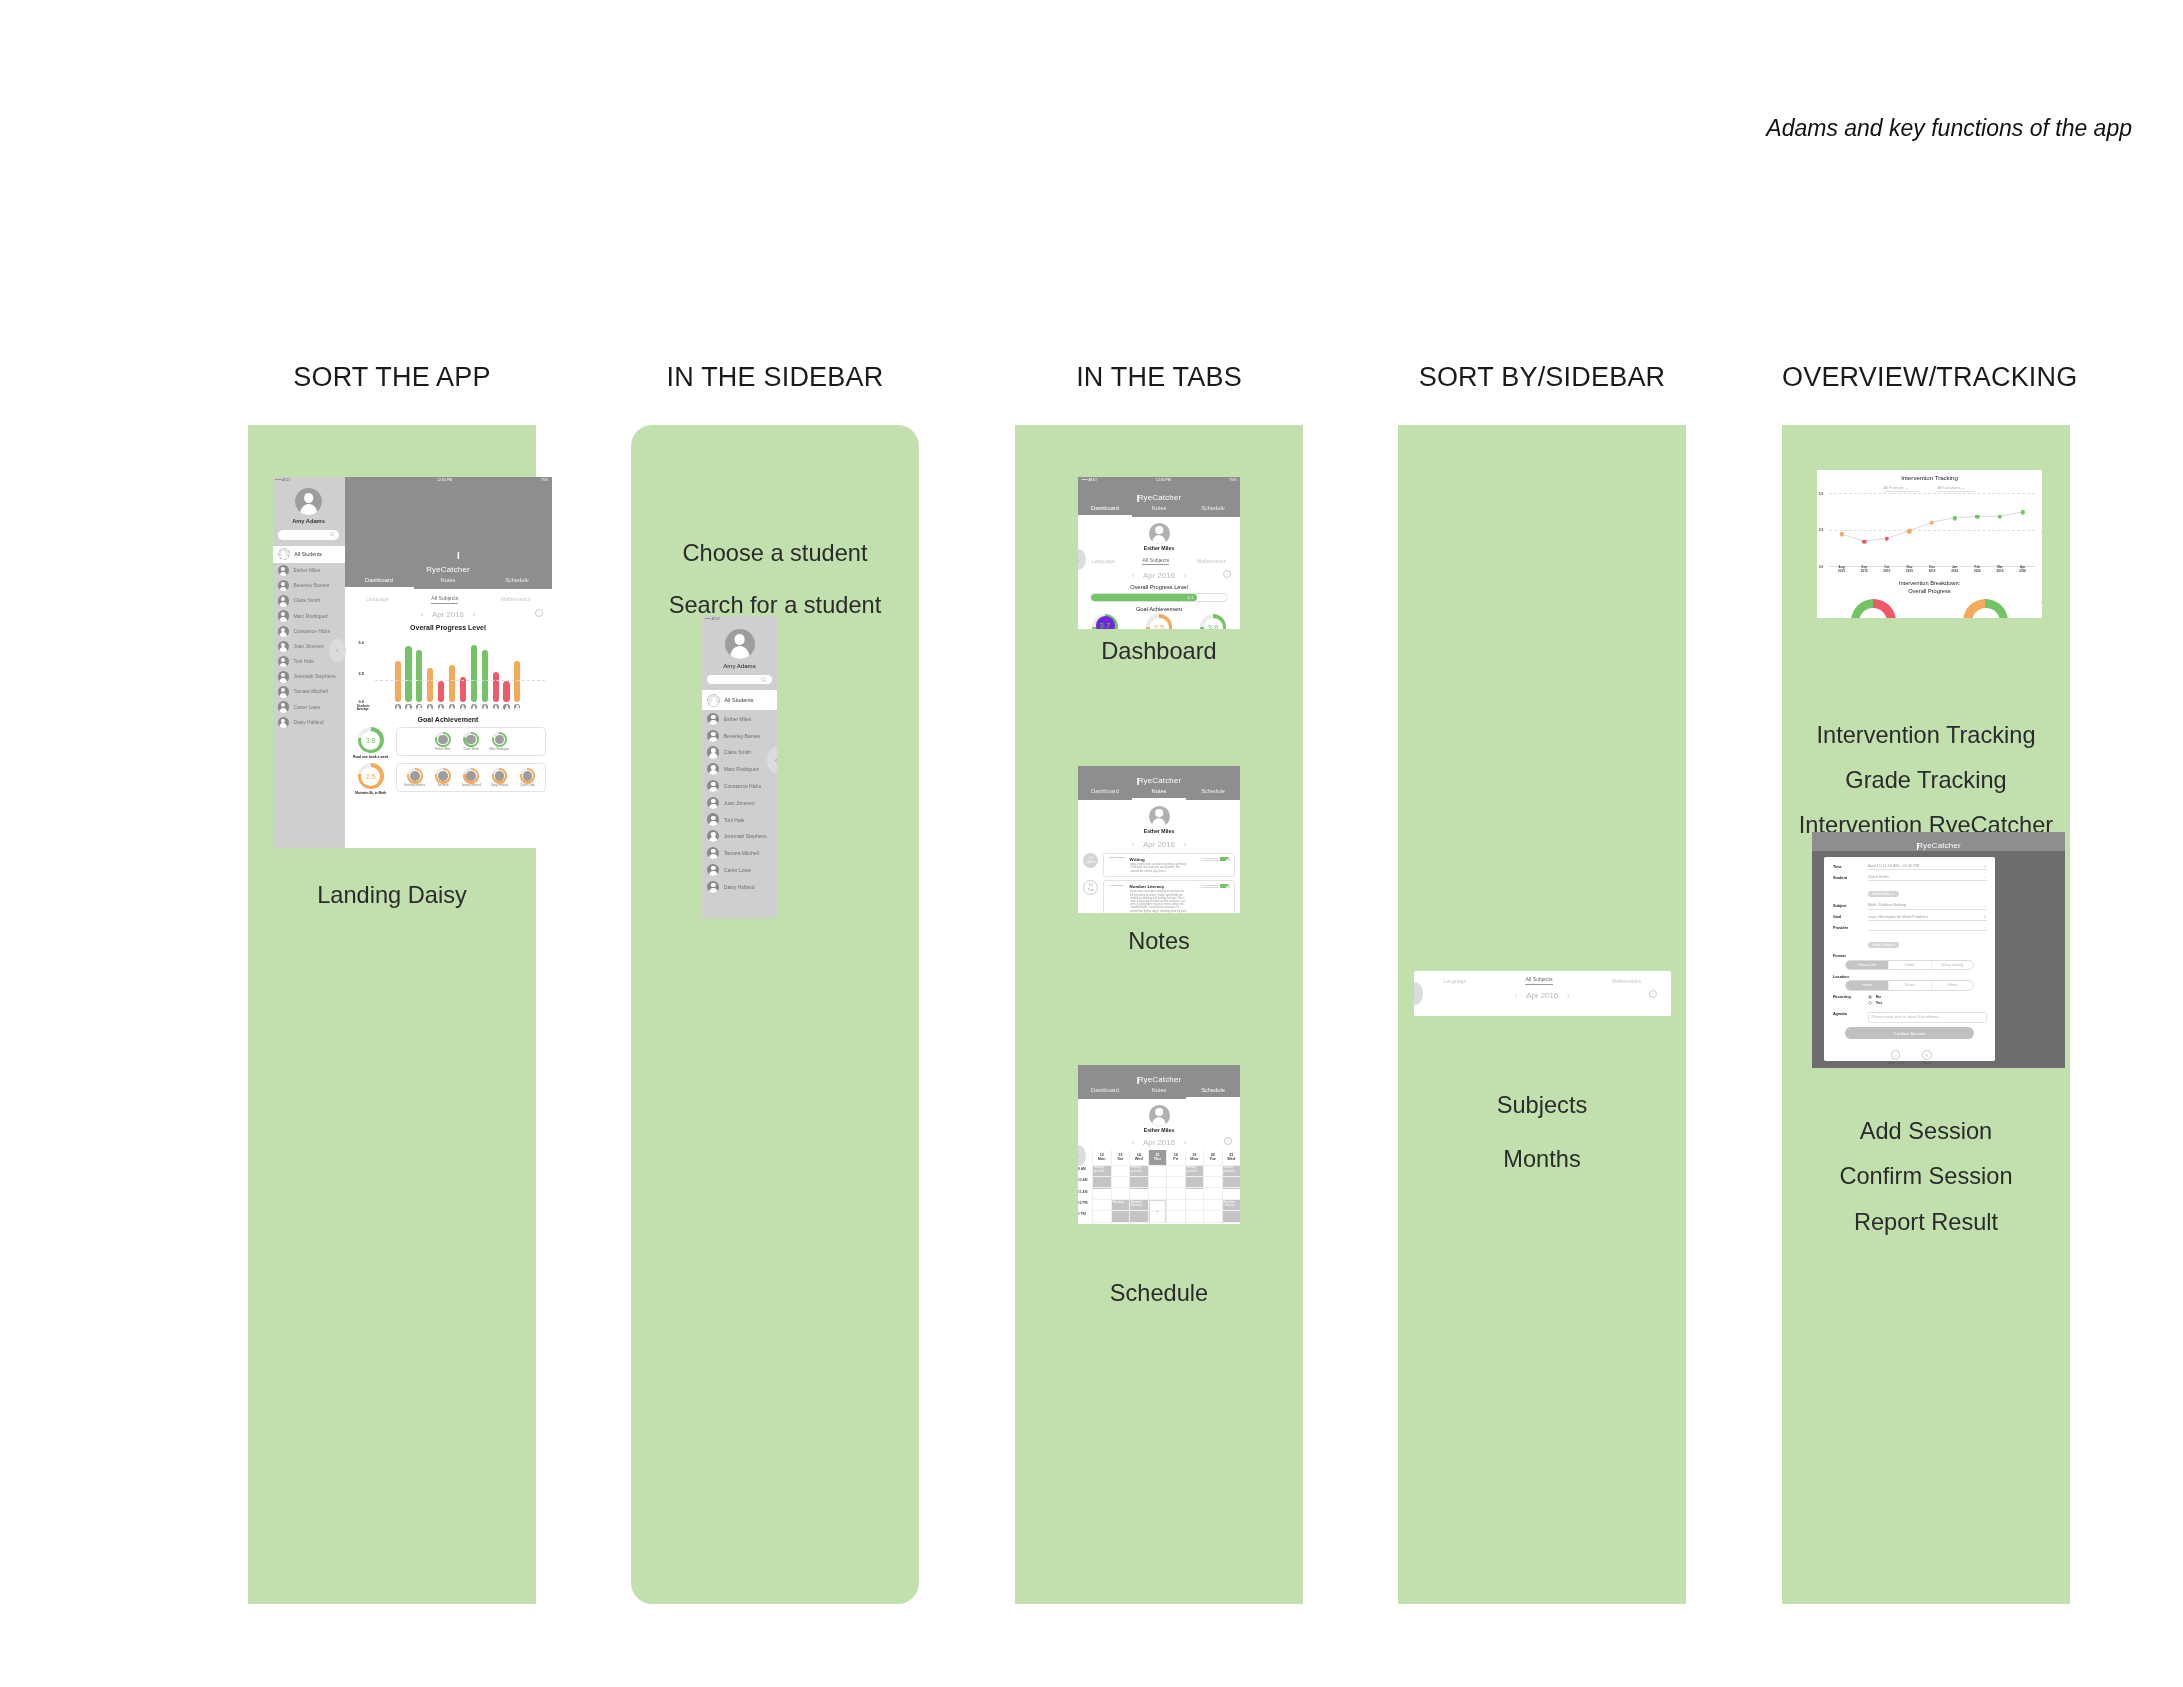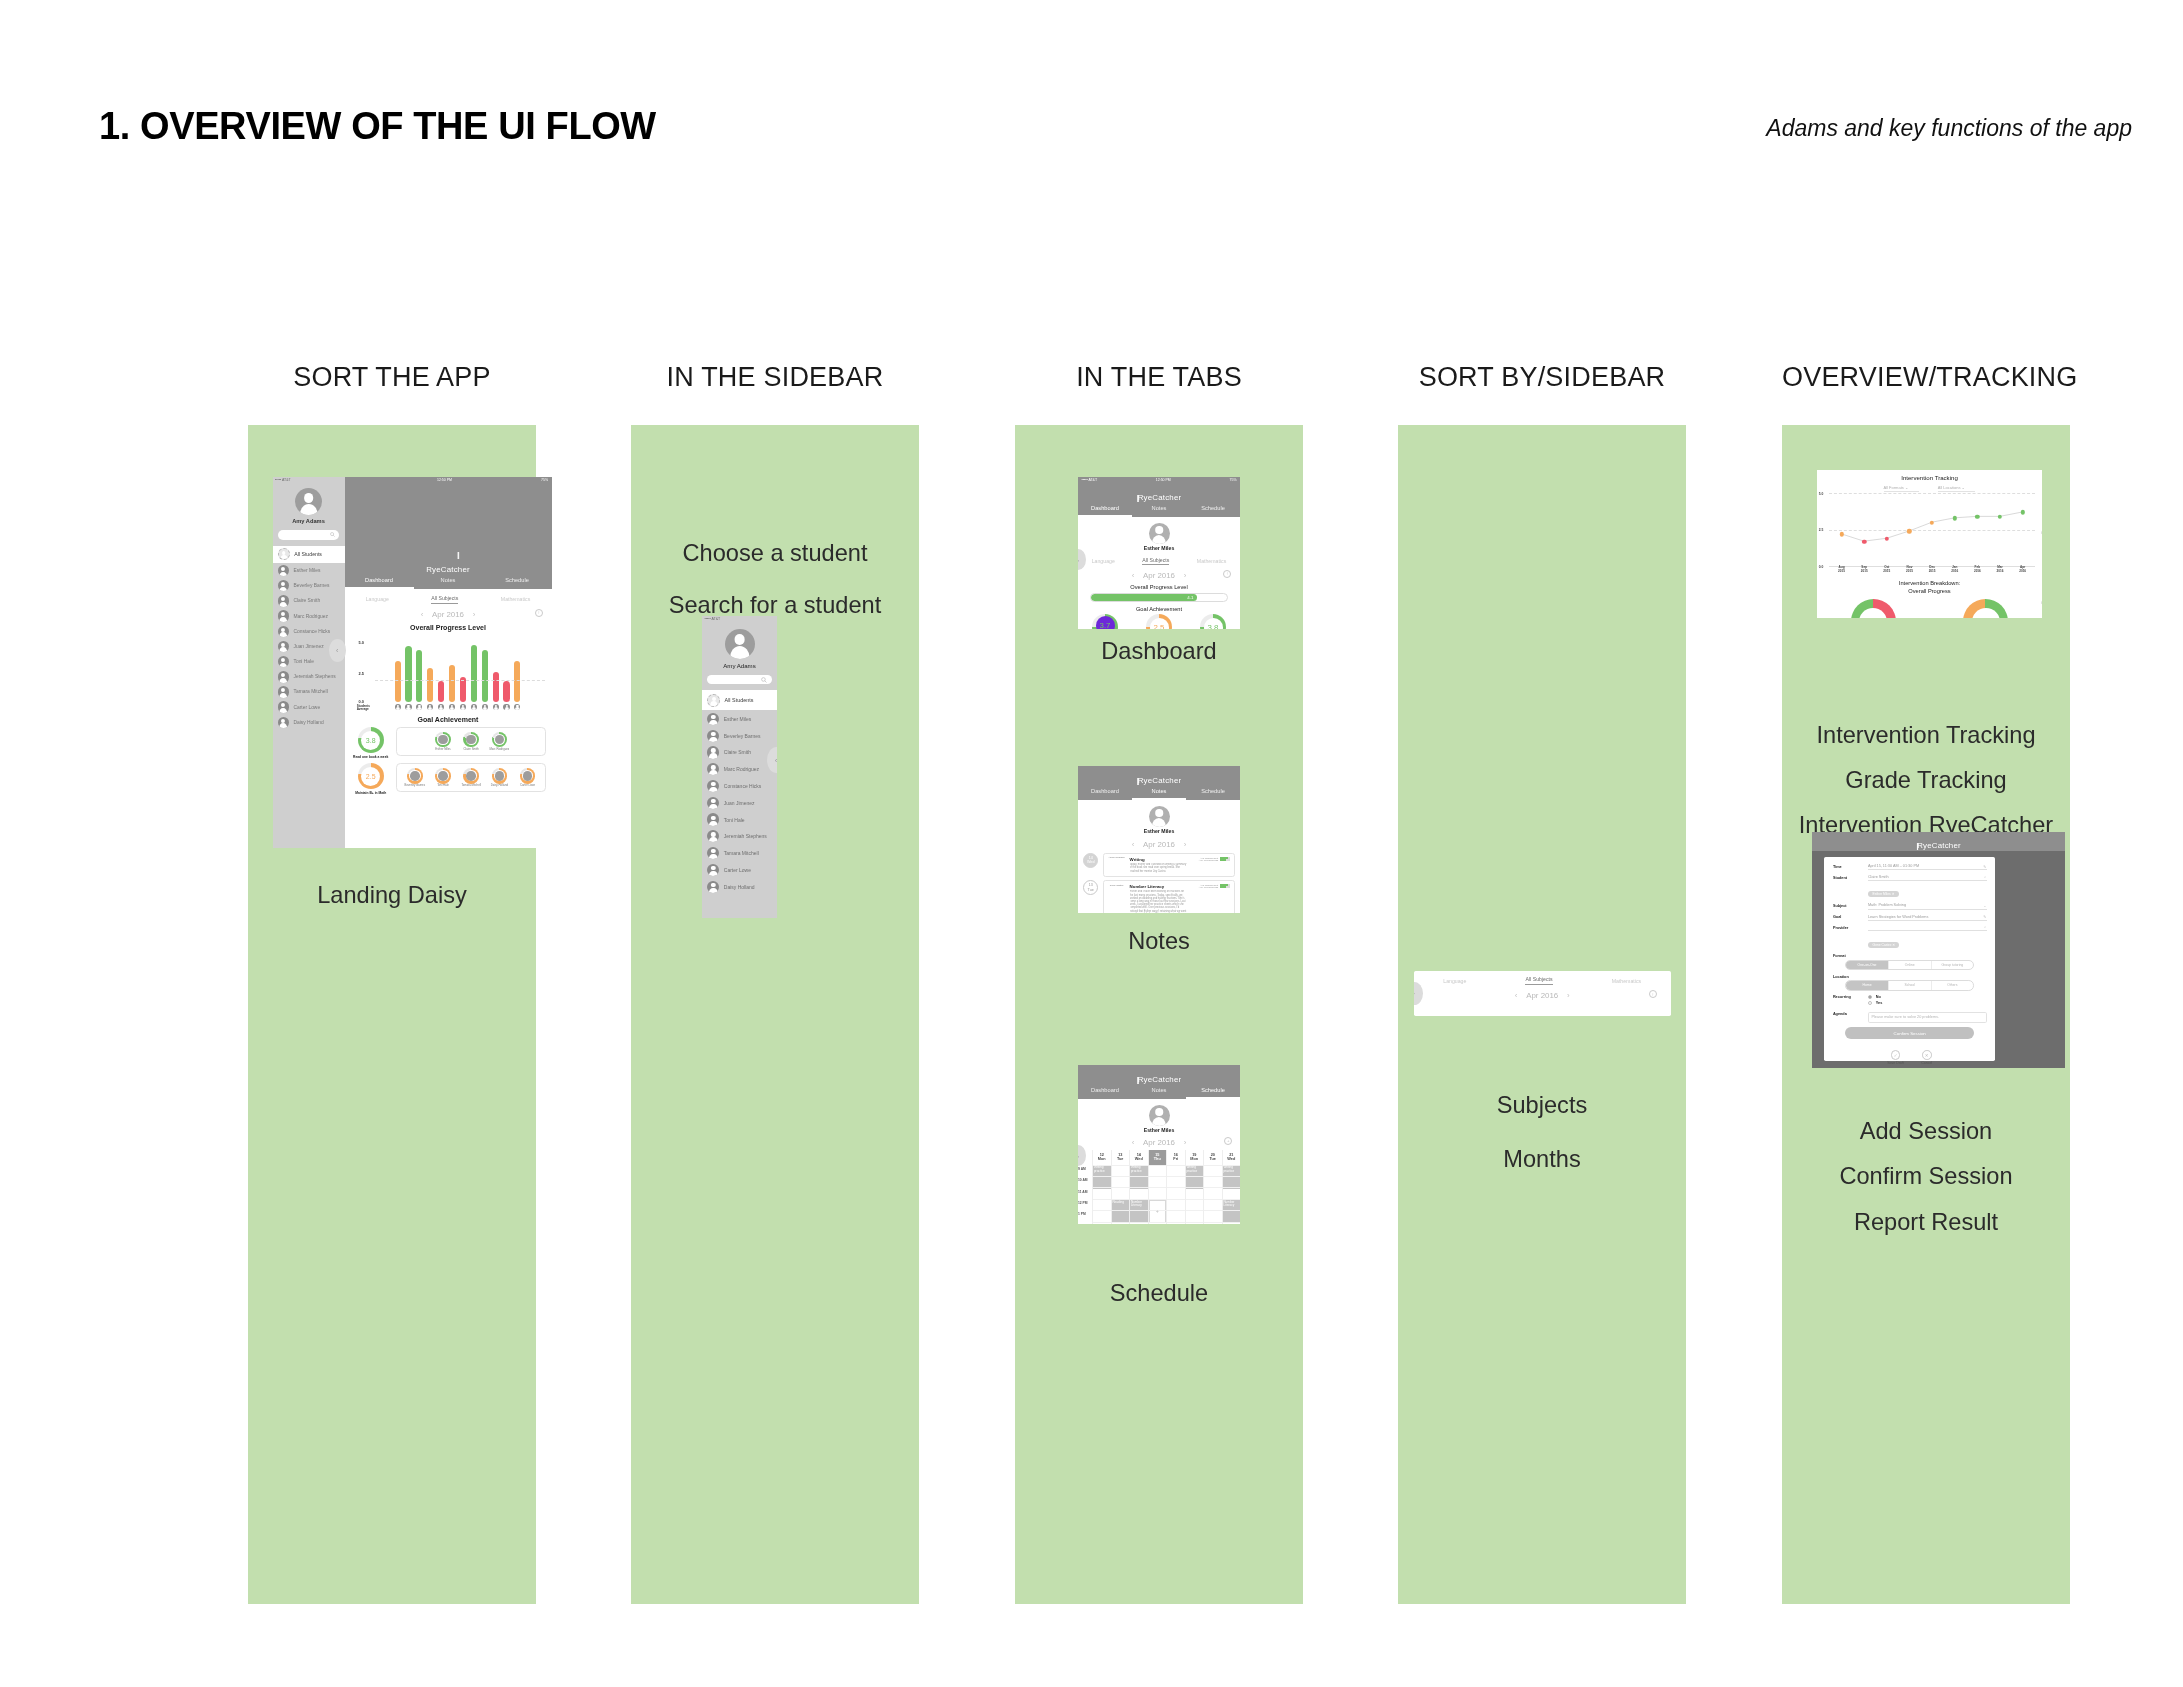--- a/index.html
+++ b/index.html
@@ -34,21 +34,21 @@
     font-size: 27px; color: #1a1a1a; text-align: center;
     white-space: nowrap; height: 35px; letter-spacing: 0.2px;
   }
   .panel {
     position: absolute; top: 63px; width: 288px; height: 1179px;
     background: #c2dfae;
   }
 
   
   #col0 { left: 248px; } #col0 .panel { left: 0; }
-  #col1 { left: 631px; } #col1 .panel { left: 0; }
+  #col1 { left: 631px; } #col1 .panel { left: 0; border-radius: 21px; }
   #col2 { left: 1015px; } #col2 .panel { left: 0; }
   #col3 { left: 1398px; } #col3 .panel { left: 0; }
   #col4 { left: 1782px; } #col4 .panel { left: 0; }
 
   .caption {
     position: absolute; width: 288px; text-align: center;
     font-size: 23.6px; color: #2b2b2b; line-height: 1.42;
     white-space: pre-line;
   }
 
@@ -185,21 +185,20 @@
   #m8 .seg div:first-child { border-left: none; }
   #m8 .seg div.on { background: #c4c4c4; color: #fff; }
   #m8 .btn { margin: 4.4px 21px 0; background: #c0c0c0; color: #fff; text-align: center; font-size: 4.4px; padding: 3.5px 0; border-radius: 6.1px; }
   .ring-ico { width: 7.9px; height: 7.9px; border-radius: 50%; border: 0.9px solid #c9c9c9; display: inline-flex; align-items: center; justify-content: center; color: #c0c0c0; font-size: 4.4px; }
 </style>
 </head>
 <body>
 
 <div class="page">
 
-  <div class="slide-title">1. OVERVIEW OF THE UI FLOW</div>
   <div class="slide-subtitle">Adams and key functions of the app</div>
 
   <div class="cols">
 
     <div class="col" id="col0">
       <div class="col-head">SORT THE APP</div>
       <div class="panel">
 
         <div class="mock" id="m1">
 

